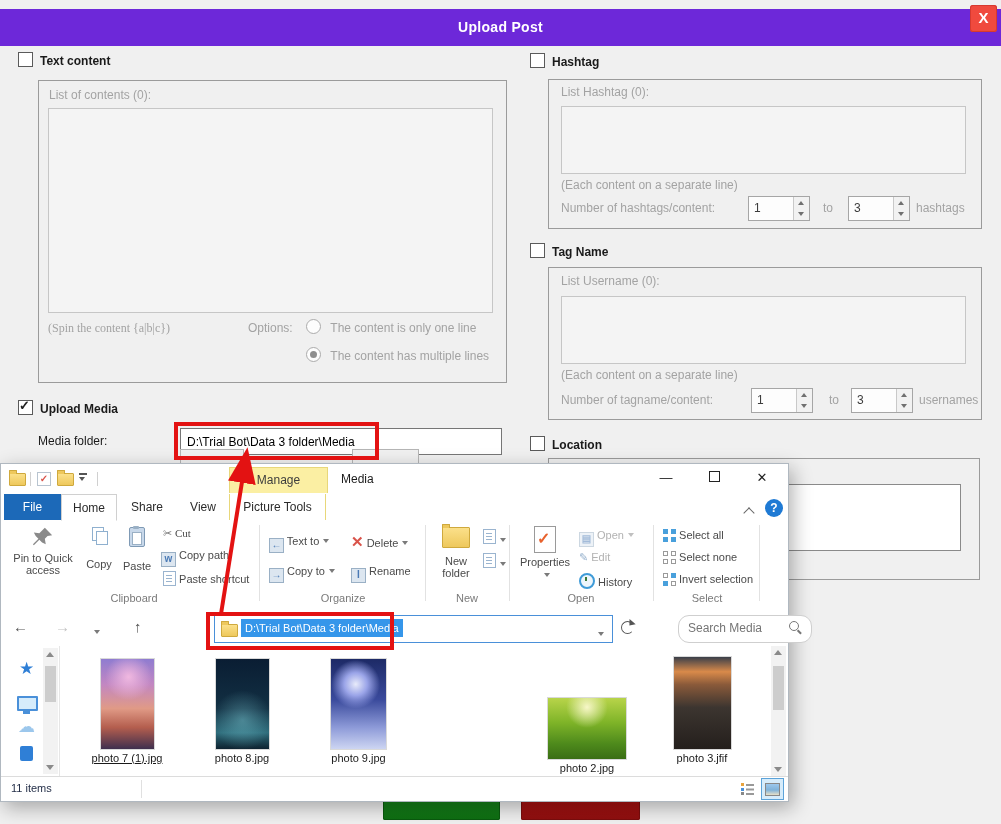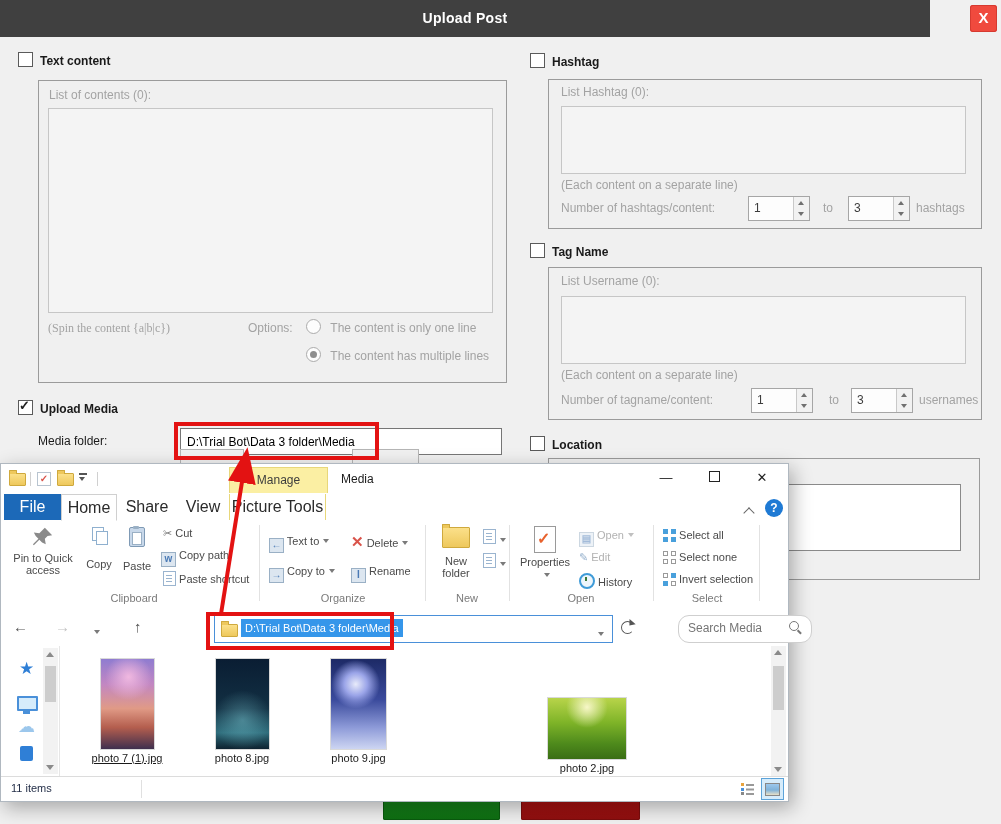--- a/index.html
+++ b/index.html
@@ -1,20 +1,20 @@
 <!DOCTYPE html>
 <html><head>
 <meta charset="utf-8">
 <style>
   html,body{margin:0;padding:0;}
   body{font-family:"Liberation Sans",sans-serif;background:#d9d9d9;}
   #stage{position:relative;width:1001px;height:824px;background:#f0f0f0;overflow:hidden;font-size:12px;color:#1a1a1a;}
   .abs{position:absolute;}
   
-  .titlebar{left:0;top:0;width:930px;height:37px;background:#404040;}
+  .titlebar{left:0;top:9px;width:1001px;height:37px;background:#6d28d9;}
   .titlebar .ttl{width:100%;text-align:center;line-height:37px;color:#fff;font-weight:bold;font-size:14px;letter-spacing:.3px;}
   .dlg-close{left:970px;top:5px;width:27px;height:27px;background:#f04a3e;border-radius:3px;color:#fff;font-weight:bold;font-size:15px;text-align:center;line-height:26px;cursor:pointer;box-shadow:0 0 0 1px #d63a30 inset;}
   .cb{display:inline-block;width:13px;height:13px;background:#fff;border:1px solid #5a5a5a;vertical-align:-2px;position:relative;}
   .cb.checked::after{content:"✓";position:absolute;left:0px;top:-3px;font-size:13px;font-weight:bold;color:#222;}
   .cblabel{font-weight:bold;margin-left:7px;}
   .gbox{border:1px solid #9b9b9b;}
   .dim{color:#a3a3a3;}
   .ta{background:#f4f4f4;border:1px solid #c6c6c6;}
   .white-ta{background:#fff;border:1px solid #8a8a8a;}
   .radio{display:inline-block;width:13px;height:13px;border:1px solid #ababab;border-radius:50%;background:#fdfdfd;position:relative;vertical-align:-2px;}
@@ -38,21 +38,21 @@
   .fold::before{content:"";position:absolute;top:-4px;left:-1px;width:6px;height:3px;background:#eec85c;border:1px solid #cfa93d;border-bottom:none;border-radius:1px 1px 0 0;}
   .fold.big{width:26px;height:19px;}
   .ic-qcheck{width:12px;height:12px;border:1px solid #b8c4d0;background:#fff;color:#d9534a;font-size:10px;font-weight:bold;line-height:11px;text-align:center;}
   .qat-caret{width:0;height:0;border-left:3px solid transparent;border-right:3px solid transparent;border-top:4px solid #555;}
   .qat-line{width:8px;height:1.5px;background:#555;margin-bottom:2px;}
   .managetab{background:#fbefa3;border:1px solid #e8d77a;border-bottom:none;text-align:center;font-size:12px;color:#3d3d3d;line-height:24px;}
   .winbtn{color:#222;font-size:13px;text-align:center;width:26px;height:20px;line-height:18px;cursor:pointer;}
   .maxbox{display:inline-block;width:9px;height:9px;border:1.2px solid #222;}
   .helpbtn{width:18px;height:18px;border-radius:50%;background:#1f7ad4;color:#fff;font-weight:bold;font-size:12px;text-align:center;line-height:18px;}
   .chev{display:inline-block;width:7px;height:7px;border-left:1.5px solid #666;border-top:1.5px solid #666;transform:rotate(45deg);}
-  .tab{height:26px;line-height:26px;text-align:center;font-size:16px;color:#2b2b2b;cursor:pointer;}
+  .tab{height:26px;line-height:26px;text-align:center;font-size:12px;color:#2b2b2b;cursor:pointer;}
   .tab.file{background:#1c69b8;color:#fff;}
   .tab.active{background:#fff;border:1px solid #d0d0d0;border-bottom:1px solid #fff;box-sizing:border-box;}
   .tabrow{border-bottom:1px solid #d8d8d8;background:#fff;}
   .ribbon{background:#fff;border-bottom:1px solid #d8d8d8;}
   .rlabel{font-size:11px;color:#4a4a4a;}
   .rsmall{font-size:11px;color:#4a4a4a;white-space:nowrap;}
   .rsmall.dis{color:#b2b2b2;}
   .grplabel{font-size:11px;color:#7a7a7a;text-align:center;}
   .vsep{width:1px;background:#e2e2e2;}
   .car{display:inline-block;width:0;height:0;border-left:3px solid transparent;border-right:3px solid transparent;border-top:4px solid #7a7a7a;margin-left:4px;vertical-align:2px;}
@@ -259,21 +259,21 @@
         <div class="rlabel">Pin to Quick access</div>
       </div>
       <div class="abs" style="left:80px;top:6px;width:36px;text-align:center;">
         <div class="ic-copy" style="margin:0 auto;"></div>
         <div class="rlabel" style="margin-top:14px;">Copy</div>
       </div>
       <div class="abs" style="left:118px;top:6px;width:36px;text-align:center;">
         <div class="ic-paste" style="margin:0 auto;"></div>
         <div class="rlabel" style="margin-top:13px;">Paste</div>
       </div>
-      <div class="abs rsmall" style="left:162px;top:6px;"><span style="color:#7a7a7a;">✂</span> <span>Cut</span></div>
+      <div class="abs rsmall" style="left:162px;top:6px;font-family:Liberation Serif, serif;"><span style="color:#7a7a7a;">✂</span> <span>Cut</span></div>
       <div class="abs rsmall" style="left:160px;top:28px;"><span class="ic-sq" style="display:inline-block;vertical-align:-3px;">w</span> <span>Copy path</span></div>
       <div class="abs rsmall" style="left:162px;top:50px;"><span class="ic-mini" style="display:inline-block;vertical-align:-3px;"></span> <span>Paste shortcut</span></div>
       <div class="abs vsep" style="left:258px;top:4px;height:76px;"></div>
 
       <div class="abs rsmall" style="left:268px;top:14px;"><span class="ic-sq" style="display:inline-block;vertical-align:-3px;">←</span> <span>Text to</span><span class="car"></span></div>
       <div class="abs rsmall" style="left:268px;top:44px;"><span class="ic-sq" style="display:inline-block;vertical-align:-3px;">→</span> <span>Copy to</span><span class="car"></span></div>
       <div class="abs rsmall" style="left:350px;top:14px;"><span class="ic-x">✕</span> <span>Delete</span><span class="car"></span></div>
       <div class="abs rsmall" style="left:350px;top:44px;"><span class="ic-sq" style="display:inline-block;vertical-align:-3px;">I</span> <span>Rename</span></div>
       <div class="abs vsep" style="left:424px;top:4px;height:76px;"></div>
 
@@ -346,20 +346,24 @@
         <div class="fname" style="margin-top:3px;">photo 8.jpg</div>
       </div>
       <div class="abs" style="left:310px;top:13px;width:95px;">
         <div class="thumbimg art2" style="margin:0 auto;width:55px;height:90px;"></div>
         <div class="fname" style="margin-top:3px;">photo 9.jpg</div>
       </div>
       <div class="abs" style="left:540px;top:13px;width:92px;">
         <div class="thumbimg art4" style="margin:39px auto 0;width:78px;height:61px;"></div>
         <div class="fname" style="margin-top:3px;">photo 2.jpg</div>
       </div>
+      <div class="abs" style="left:655px;top:11px;width:92px;">
+        <div class="thumbimg art5" style="margin:0 auto;width:57px;height:92px;"></div>
+        <div class="fname" style="margin-top:3px;">photo 3.jfif</div>
+      </div>
 
       <div class="abs sbar" style="left:770px;top:0;width:15px;height:130px;">
         <span class="sarr up" style="top:4px;"></span>
         <span class="thumb" style="top:20px;height:44px;"></span>
         <span class="sarr dn" style="bottom:4px;"></span>
       </div>
     </div>
 
     <div class="abs statusbar" style="left:0;top:312px;width:787px;height:24px;">
       <div class="abs statustxt" style="left:10px;top:5px;">11 items</div>

